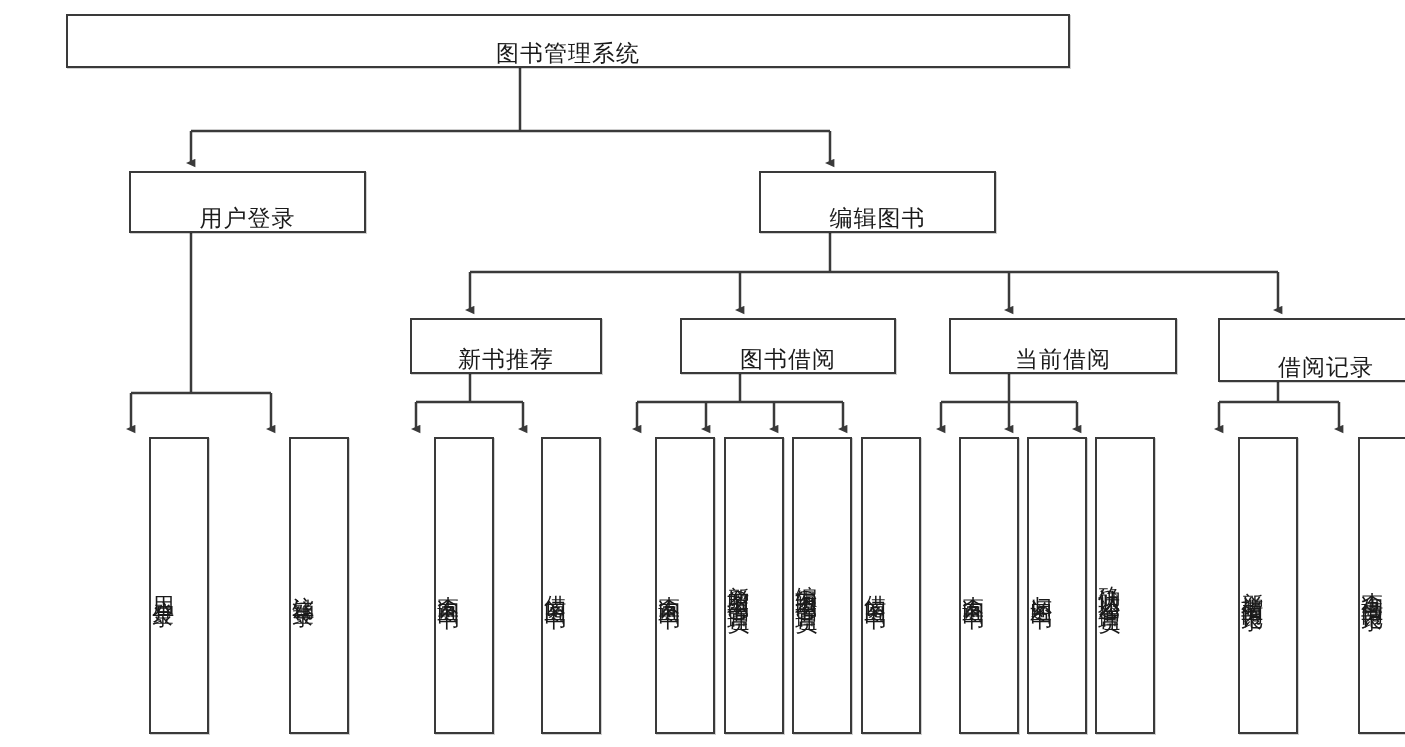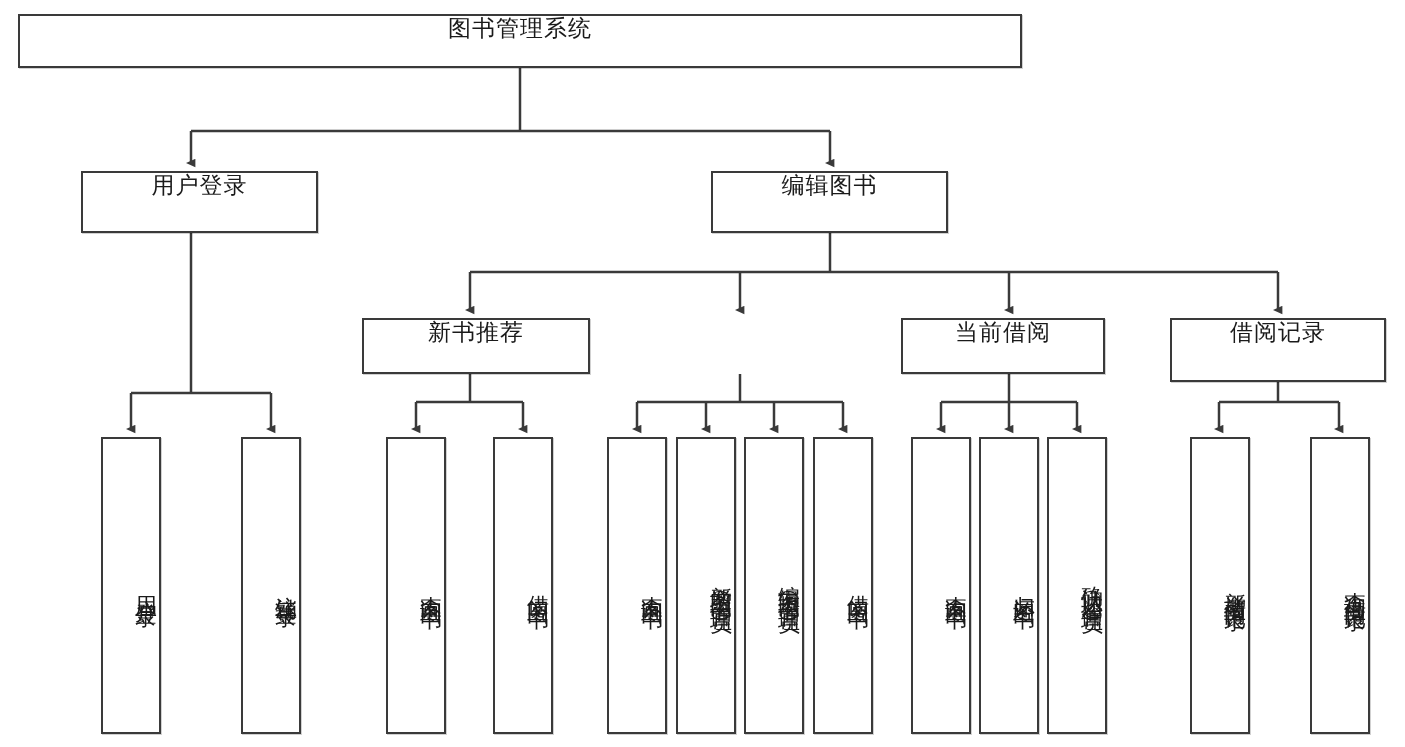--- a/index.html
+++ b/index.html
@@ -24,24 +24,25 @@
     width: 1405px;
     height: 747px;
     pointer-events: none;
   }
   .node {
     position: absolute;
     box-sizing: border-box;
     background: #ffffff;
     border: 2.5px solid #3a3a3a;
     display: flex;
-    align-items: flex-start;
+    align-items: flex-end;
     justify-content: center;
     color: #1a1a1a;
     box-shadow: 1px 1px 0 rgba(0,0,0,0.18);
+    margin-left: 48px;
   }
   .node.h {
     font-size: 23px;
     letter-spacing: 1px;
     line-height: 1.1;
     text-align: center;
   }
   .node.root {
     font-size: 23px;
   }
@@ -132,24 +133,27 @@
     <span>图书管理系统</span>
   </div>
 
   <div class="node h" style="left:81px; top:171px; width:237px; height:62px;">
     <span>用户登录</span>
   </div>
   <div class="node h" style="left:711px; top:171px; width:237px; height:62px;">
     <span>编辑图书</span>
   </div>
 
-  <div class="node h" style="left:362px; top:318px; width:228px; height:56px;">
+  <div class="node h" style="left:362px; top:318px; width:192px; height:56px;">
     <span>新书推荐</span>
   </div>
-  <div class="node h" style="left:901px; top:318px; width:204px; height:56px;">
+  <div class="node h" style="left:632px; top:318px; width:216px; height:56px;">
+    <span>图书借阅</span>
+  </div>
+  <div class="node h" style="left:901px; top:318px; width:228px; height:56px;">
     <span>当前借阅</span>
   </div>
   <div class="node h" style="left:1170px; top:318px; width:216px; height:64px;">
     <span>借阅记录</span>
   </div>
 
   <div class="node v" style="left:101px; top:437px; width:60px; height:297px;">
     <span>用户登录</span>
   </div>
   <div class="node v" style="left:241px; top:437px; width:60px; height:297px;">

